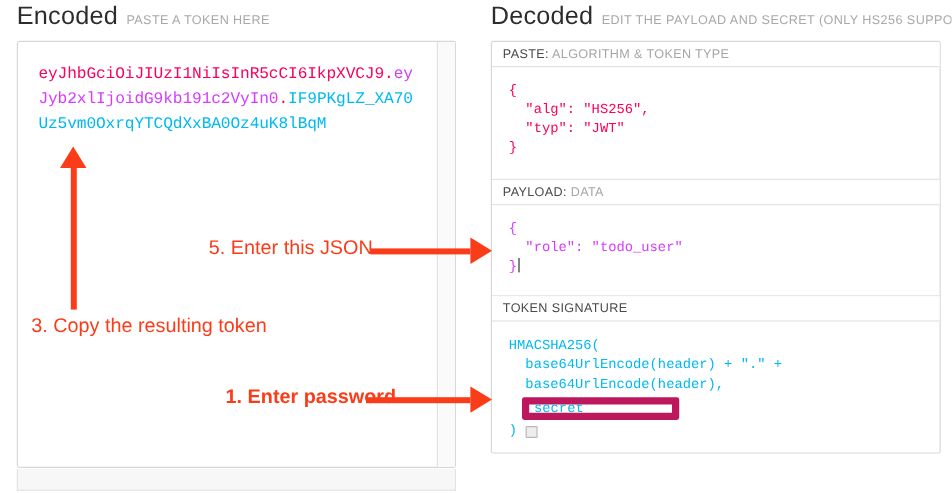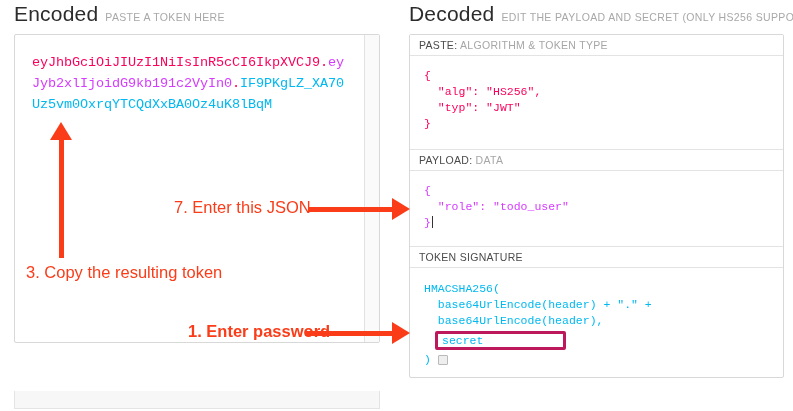--- a/index.html
+++ b/index.html
@@ -19,21 +19,21 @@
     letter-spacing: 0.2px;
   }
   .col-heading .sub {
     font-size: 10.5px; color: #a8a8a8; font-weight: 400;
     letter-spacing: 0.35px; margin-left: 7px;
   }
 
   
   #encoded-panel {
     position: absolute; left: 14px; top: 34px;
-    width: 366px; height: 309px;
+    width: 366px; height: 356px;
     background: #ffffff;
     border: 1px solid #d8d8d8;
     border-radius: 2px;
   }
   #encoded-scrollbar {
     position: absolute; right: 0; top: 0;
     width: 15px; height: 100%;
     background: #fafafa;
     border-left: 1px solid #e2e2e2;
   }
@@ -89,21 +89,21 @@
 
   .caret {
     display: inline-block; width: 1px; height: 12px;
     background: #333; vertical-align: -2px; margin-left: 1px;
   }
 
   #secret-input {
     display: block;
     margin: 2px 0 2px 11px;
     width: 131px; height: 19px;
-    border: 3px solid #be185d; border-radius: 2px;
+    border: 6px solid #be185d; border-radius: 2px;
     background: #ffffff;
     color: #00b9f1;
     font-family: "Liberation Mono", monospace;
     font-size: 11.5px;
     padding: 0 4px;
     outline: none;
   }
   .sig-close-row { display: flex; align-items: center; }
   #b64-checkbox {
     width: 10px; height: 10px;
@@ -183,21 +183,21 @@
 <span>  base64UrlEncode(header) + "." +</span>
 <span>  base64UrlEncode(header),</span>
 <input id="secret-input" type="text" value="secret" style=""><span class="sig-close-row"><span>)</span><span id="b64-checkbox"></span></span></div>
     </div>
   </div>
 
   <div class="anno" style="left:188px; top:322px;font-weight:bold;">1. Enter password</div>
   <div class="arrow-h" style="left:305px; top:331px; width:87px;"></div>
   <div class="arrow-head-r" style="left:392px; top:322px;"></div>
 
-  <div class="anno" style="left:174px; top:198px;">7. Enter this JSON</div>
+  <div class="anno" style="left:174px; top:198px;">5. Enter this JSON</div>
   <div class="arrow-h" style="left:309px; top:207px; width:83px;"></div>
   <div class="arrow-head-r" style="left:392px; top:198px;"></div>
 
   <div class="anno" style="left:26px; top:263px;">3. Copy the resulting token</div>
   <div class="arrow-v" style="left:59px; top:140px; height:118px;"></div>
   <div class="arrow-head-u" style="left:50px; top:122px;"></div>
 
 </div>
 
 </body></html>

